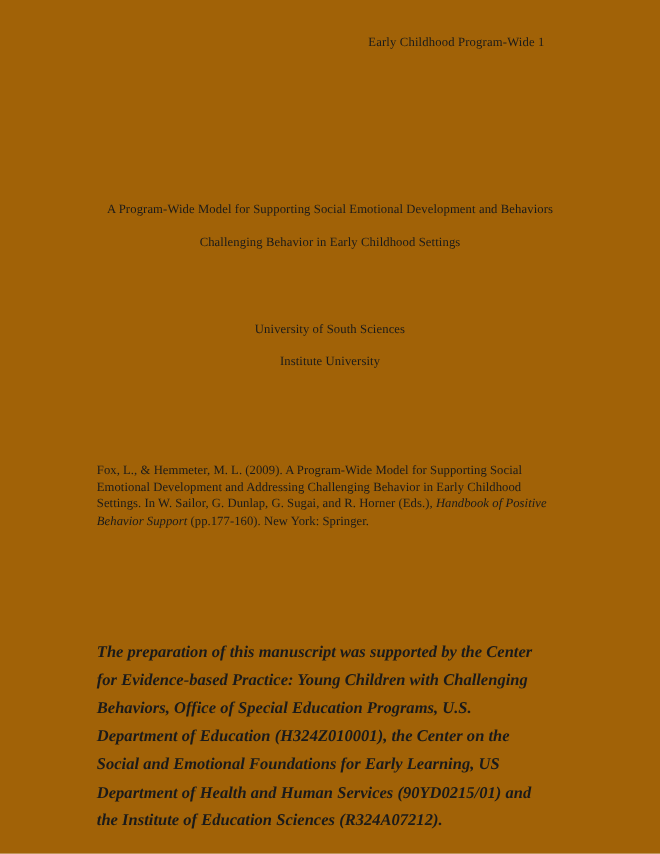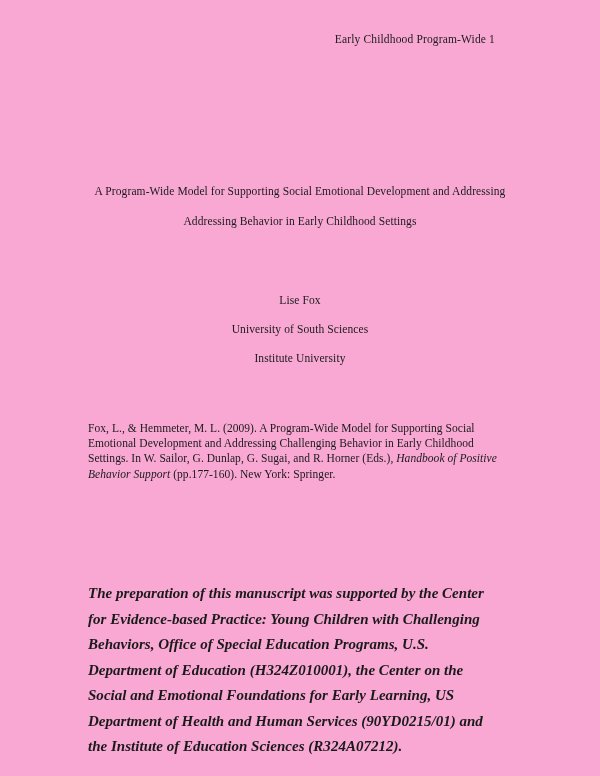--- a/index.html
+++ b/index.html
@@ -13,21 +13,21 @@
     position: relative;
     overflow: hidden;
     font-family: "Liberation Serif", "DejaVu Serif", serif;
     color: #1a1a1a;
     -webkit-font-smoothing: antialiased;
   }
 
   .page {
     position: absolute;
     inset: 0;
-    background: #f9a8d4;
+    background: #a16207;
   }
 
   
   .running-head {
     position: absolute;
     top: 33px;
     left: 60px;
     right: 105px;
     text-align: right;
     font-size: 11.5px;
@@ -93,26 +93,25 @@
   }
 </style>
 </head>
 <body>
 
 <div class="page">
 
   <div class="running-head">Early Childhood Program-Wide  1</div>
 
   <div class="title-block">
-    <div class="title-line">A Program-Wide Model for Supporting Social Emotional Development and Addressing</div>
-    <div class="title-line">Addressing Behavior in Early Childhood Settings</div>
+    <div class="title-line">A Program-Wide Model for Supporting Social Emotional Development and Behaviors</div>
+    <div class="title-line">Challenging Behavior in Early Childhood Settings</div>
   </div>
 
   <div class="byline-block">
-    <div class="byline-line">Lise Fox</div>
     <div class="byline-line">University of South Sciences</div>
     <div class="byline-line">Institute University</div>
   </div>
 
   <div class="citation-block"><span>Fox, L., &amp; Hemmeter, M. L. (2009).  A Program-Wide Model for Supporting Social Emotional Development and Addressing Challenging Behavior in Early Childhood Settings. In W. Sailor, G. Dunlap, G. Sugai, and R. Horner (Eds.), </span><i>Handbook of Positive Behavior Support</i><span> (pp.177-160).  New York: Springer.</span></div>
 
   <div class="footnote-block">The preparation of this manuscript was supported by the Center for Evidence-based Practice: Young Children with Challenging Behaviors, Office of Special Education Programs, U.S. Department of Education (H324Z010001), the Center on the Social and Emotional Foundations for Early Learning, US Department of Health and Human Services (90YD0215/01) and the Institute of Education Sciences (R324A07212).</div>
 
 </div>
 

